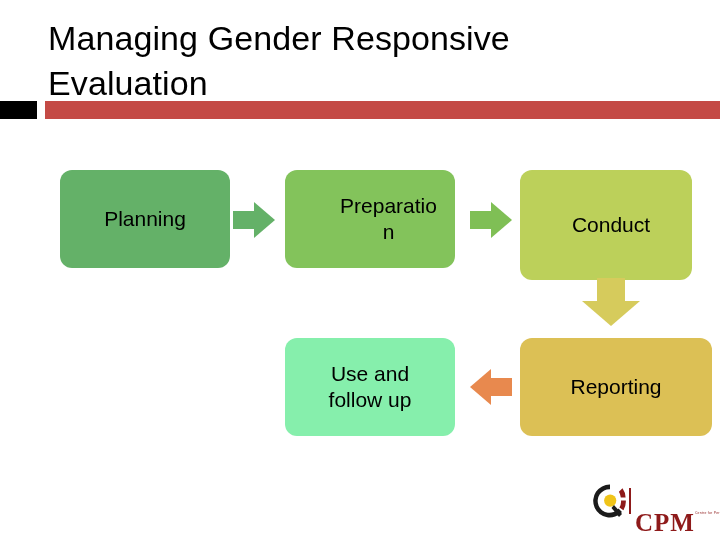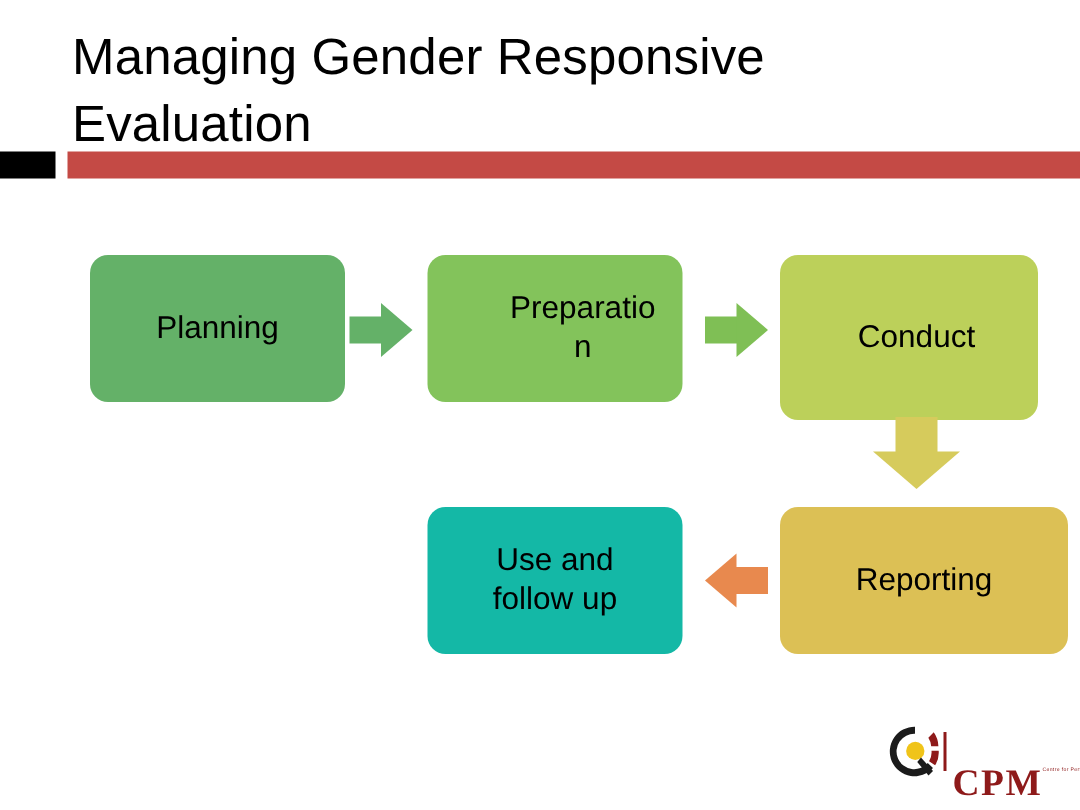--- a/index.html
+++ b/index.html
@@ -67,21 +67,21 @@
     font-family: "Liberation Sans", sans-serif;
     font-size: 21px;
     line-height: 1.25;
     padding: 0 10px;
     box-sizing: border-box;
   }
 
   #box-planning   { left: 48px;  top: 170px; width: 170px; height: 98px; background: #64b168; margin-left: 12px; }
   #box-preparation{ left: 285px; top: 170px; width: 170px; height: 98px; background: #83c35b; padding-left: 47px; }
   #box-conduct    { left: 520px; top: 170px; width: 172px; height: 110px; background: #bcd05a; padding-left: 20px; }
-  #box-use        { left: 285px; top: 338px; width: 170px; height: 98px; background: #14b8a6; }
+  #box-use        { left: 285px; top: 338px; width: 170px; height: 98px; background: #86efac; }
   #box-reporting  { left: 520px; top: 338px; width: 192px; height: 98px; background: #dcc055; }
 
   
   .arrow-right, .arrow-left {
     position: absolute;
     width: 42px;
     height: 36px;
   }
   .arrow-right .shaft {
     position: absolute;

